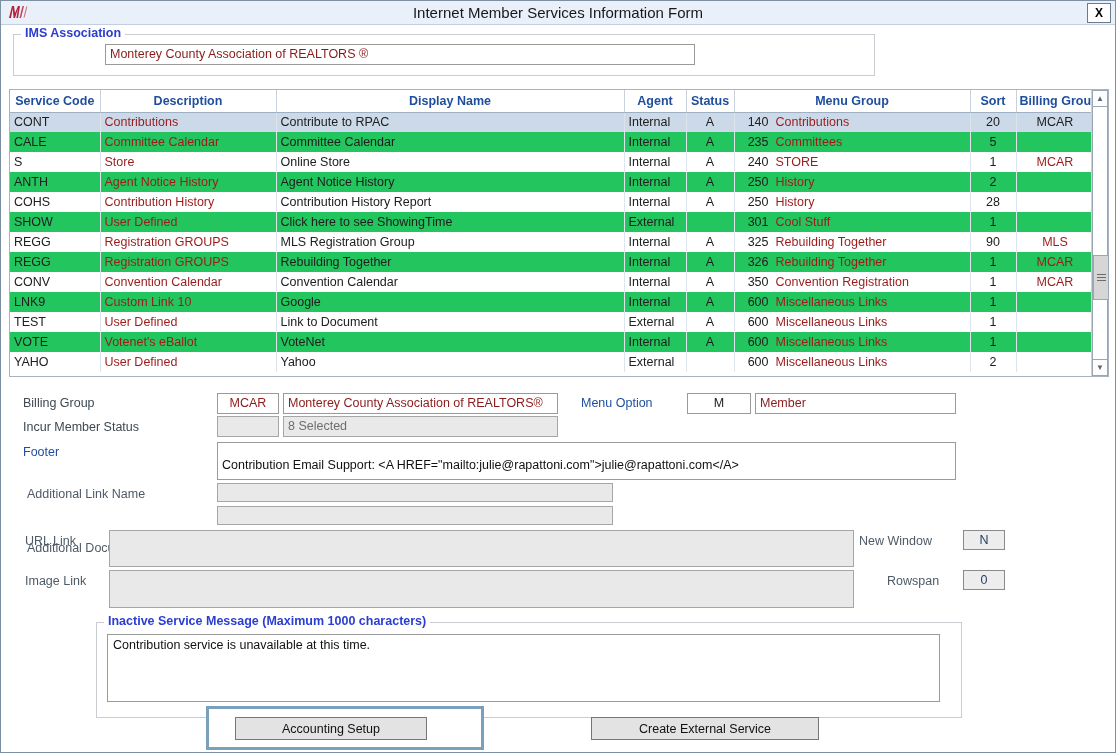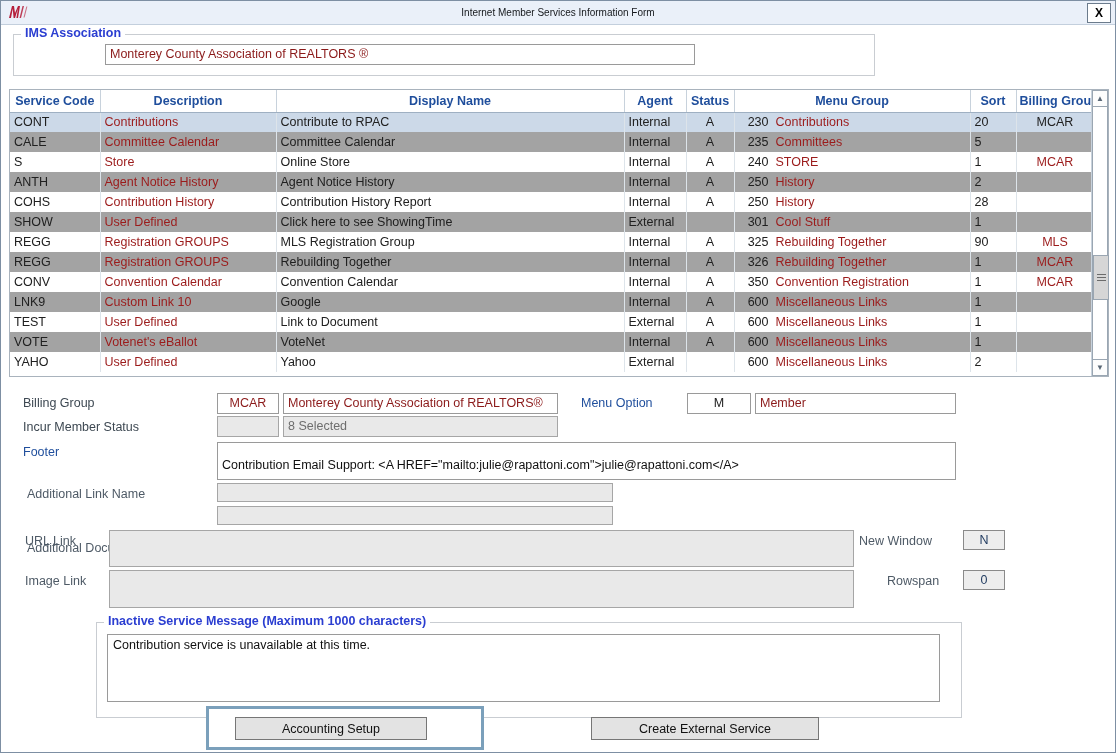--- a/index.html
+++ b/index.html
@@ -29,21 +29,21 @@
   }
   .tb-logo {
     width: 26px; height: 20px;
     margin-left: 4px;
     display: flex; align-items: center; justify-content: center;
   }
   .tb-title {
     position: absolute; left: 0; right: 0; top: 0;
     height: 24px; line-height: 24px;
     text-align: center;
-    font-size: 10px; color: #15181c;
+    font-size: 15px; color: #15181c;
     pointer-events: none;
   }
   .tb-close {
     position: absolute; right: 4px; top: 2px;
     width: 24px; height: 20px;
     background: #ffffff;
     border: 1px solid #6b7b8c;
     display: flex; align-items: center; justify-content: center;
     font-size: 12px; font-weight: bold; color: #000;
     cursor: pointer;
@@ -102,24 +102,24 @@
   }
   table.grid td {
     height: 20px;
     border-right: 1px solid #dde4ea;
     padding: 0 4px;
     white-space: nowrap; overflow: hidden;
     color: #202020;
     vertical-align: middle;
   }
   tr.row-odd  td { background: #ffffff; }
-  tr.row-even td { background: #a3a3a3; }
+  tr.row-even td { background: #22c55e; }
   tr.row-sel  td { background: #ccd9e8; }
   td.c-center { text-align: center; }
-  td.c-right  { text-align: left; padding-right: 8px; }
+  td.c-right  { text-align: center; padding-right: 8px; }
   .red { color: #9b1b1b; }
   .mg-num { display: inline-block; width: 30px; text-align: right; color: #202020; }
   .mg-txt { margin-left: 7px; }
 
   
   .vscroll {
     width: 17px; flex: 0 0 17px;
     border-left: 1px solid #c8d2dc;
     background: #ffffff;
     position: relative;
@@ -268,21 +268,21 @@
             <th>Billing Group</th>
           </tr>
         </thead>
         <tbody id="grid-body">
             <tr class="row-sel">
               <td class="">CONT</td>
               <td class=""><span class="red">Contributions</span></td>
               <td class="">Contribute to RPAC</td>
               <td class="">Internal</td>
               <td class="c-center">A</td>
-              <td class=""><span class="mg-num">230</span><span class="mg-txt red">Contributions</span></td>
+              <td class=""><span class="mg-num">140</span><span class="mg-txt red">Contributions</span></td>
               <td class="c-right">20</td>
               <td class="c-center">MCAR</td>
             </tr>
             <tr class="row-even">
               <td class="">CALE</td>
               <td class=""><span class="red">Committee Calendar</span></td>
               <td class="">Committee Calendar</td>
               <td class="">Internal</td>
               <td class="c-center">A</td>
               <td class=""><span class="mg-num">235</span><span class="mg-txt red">Committees</span></td>

